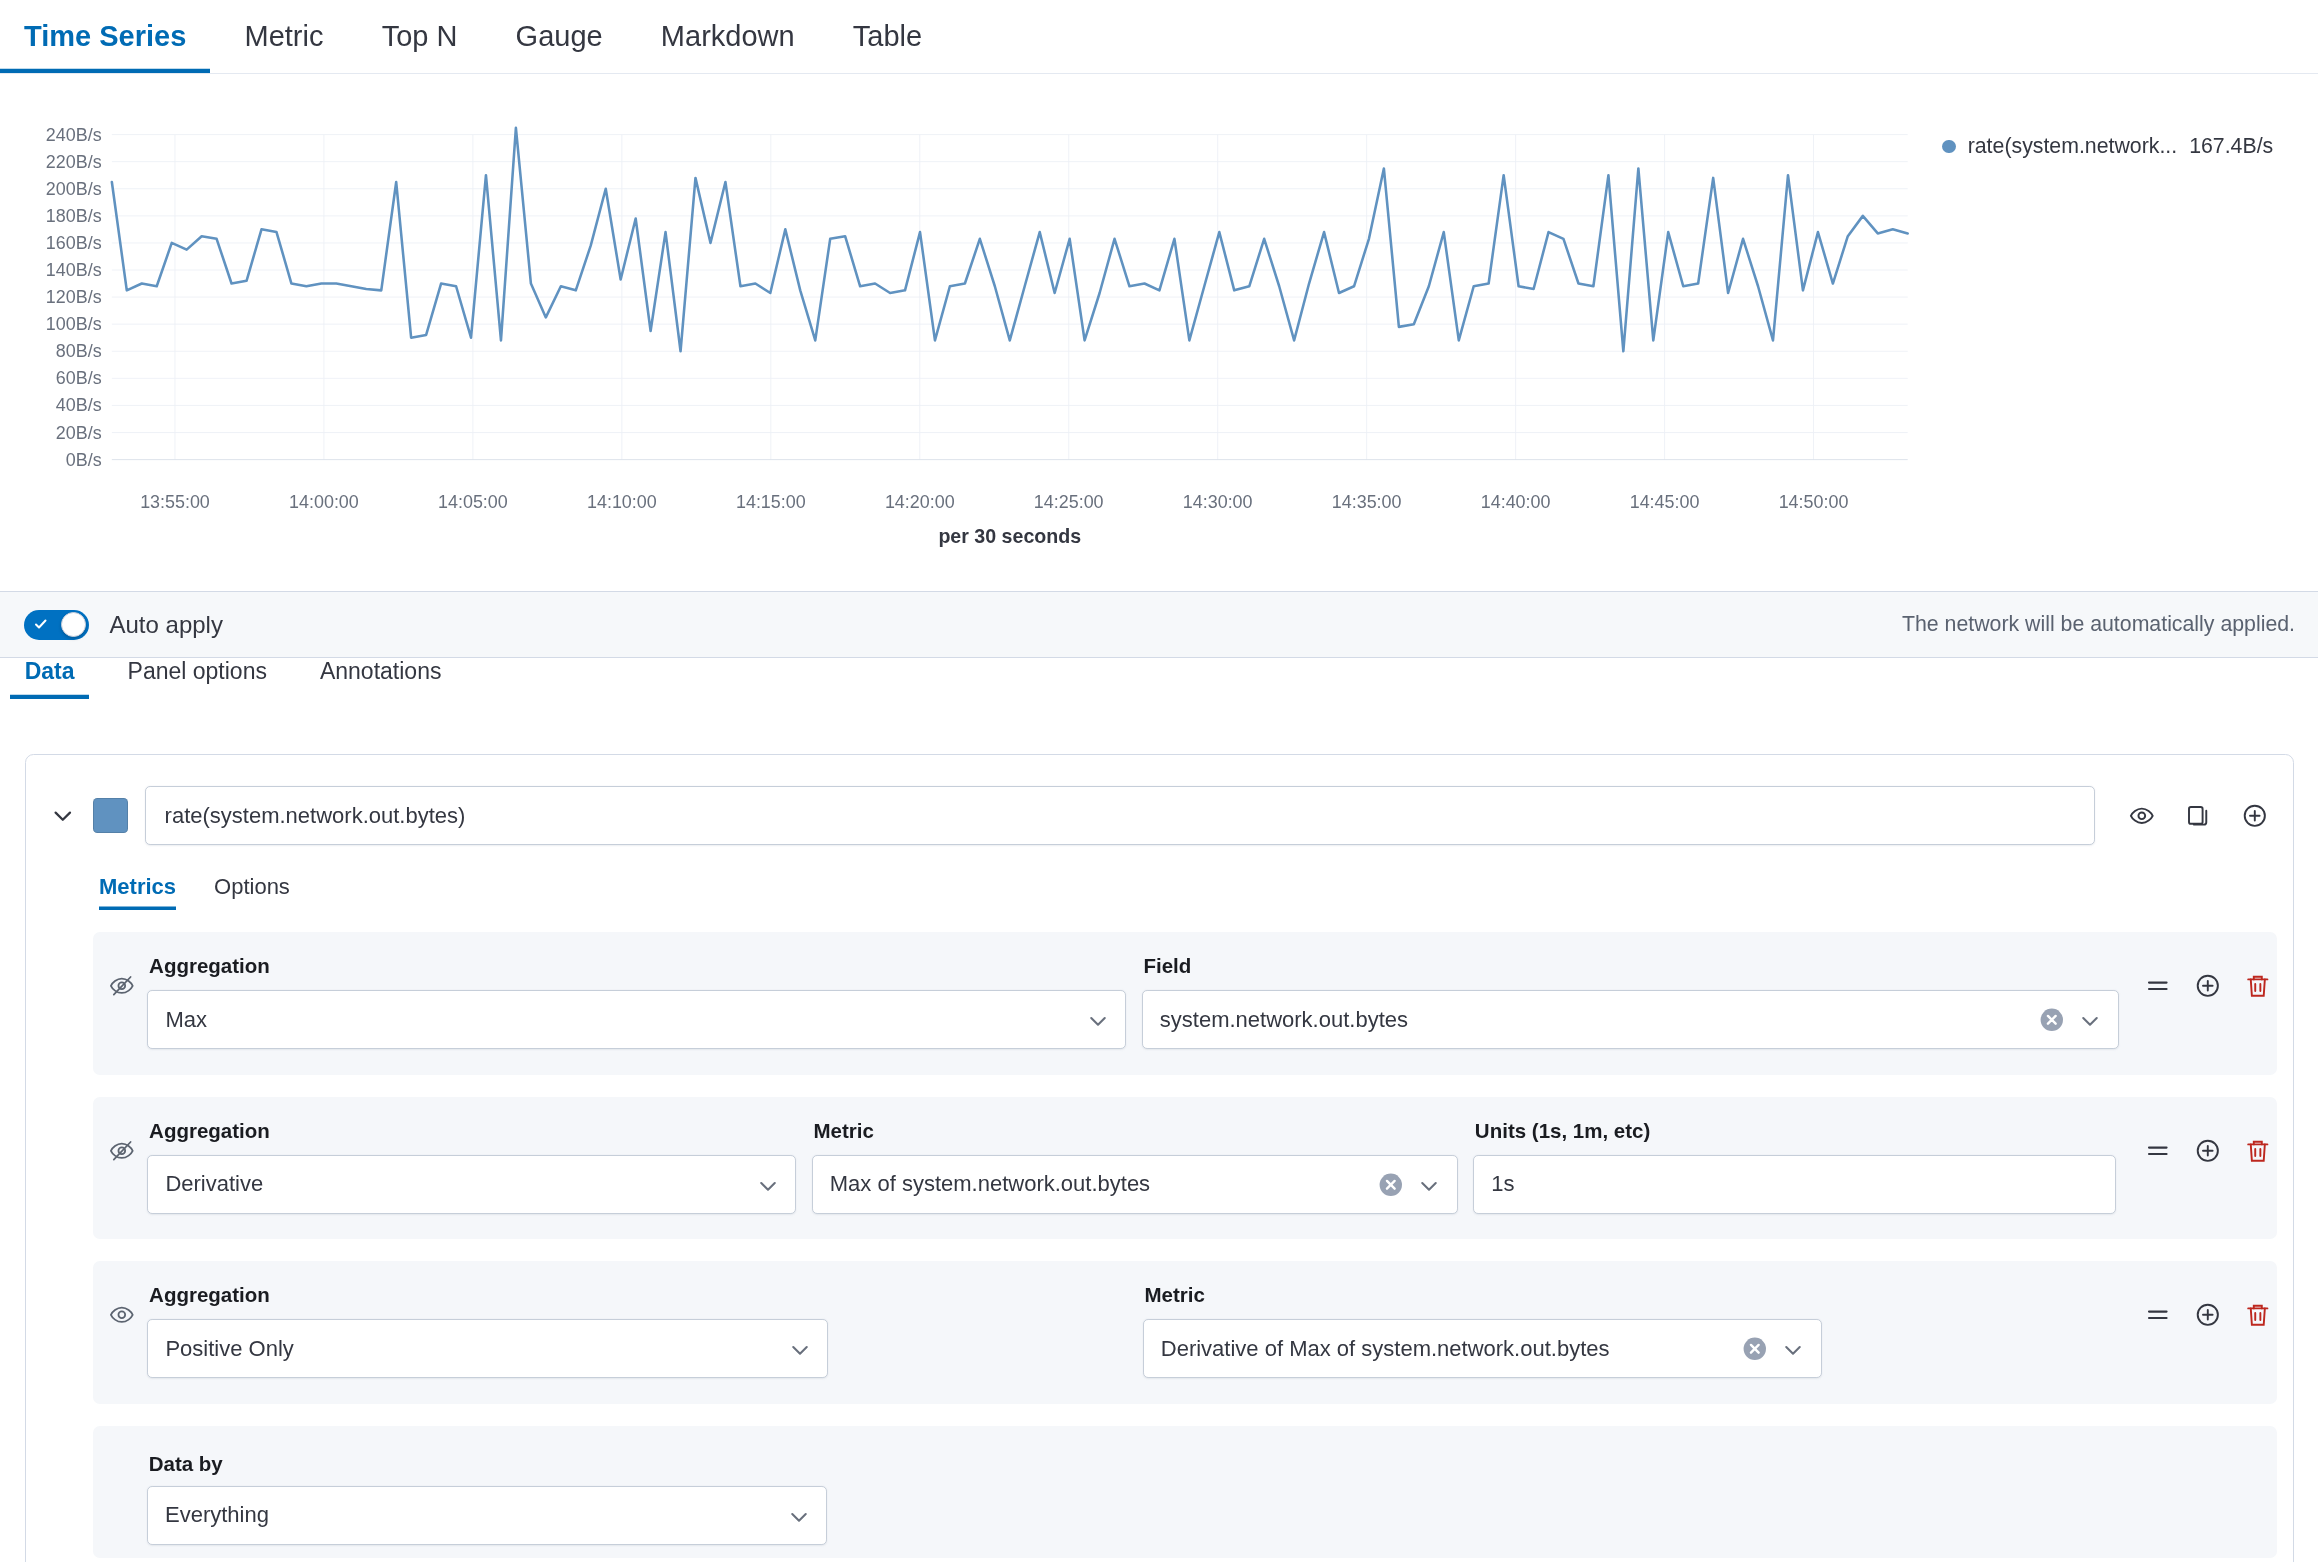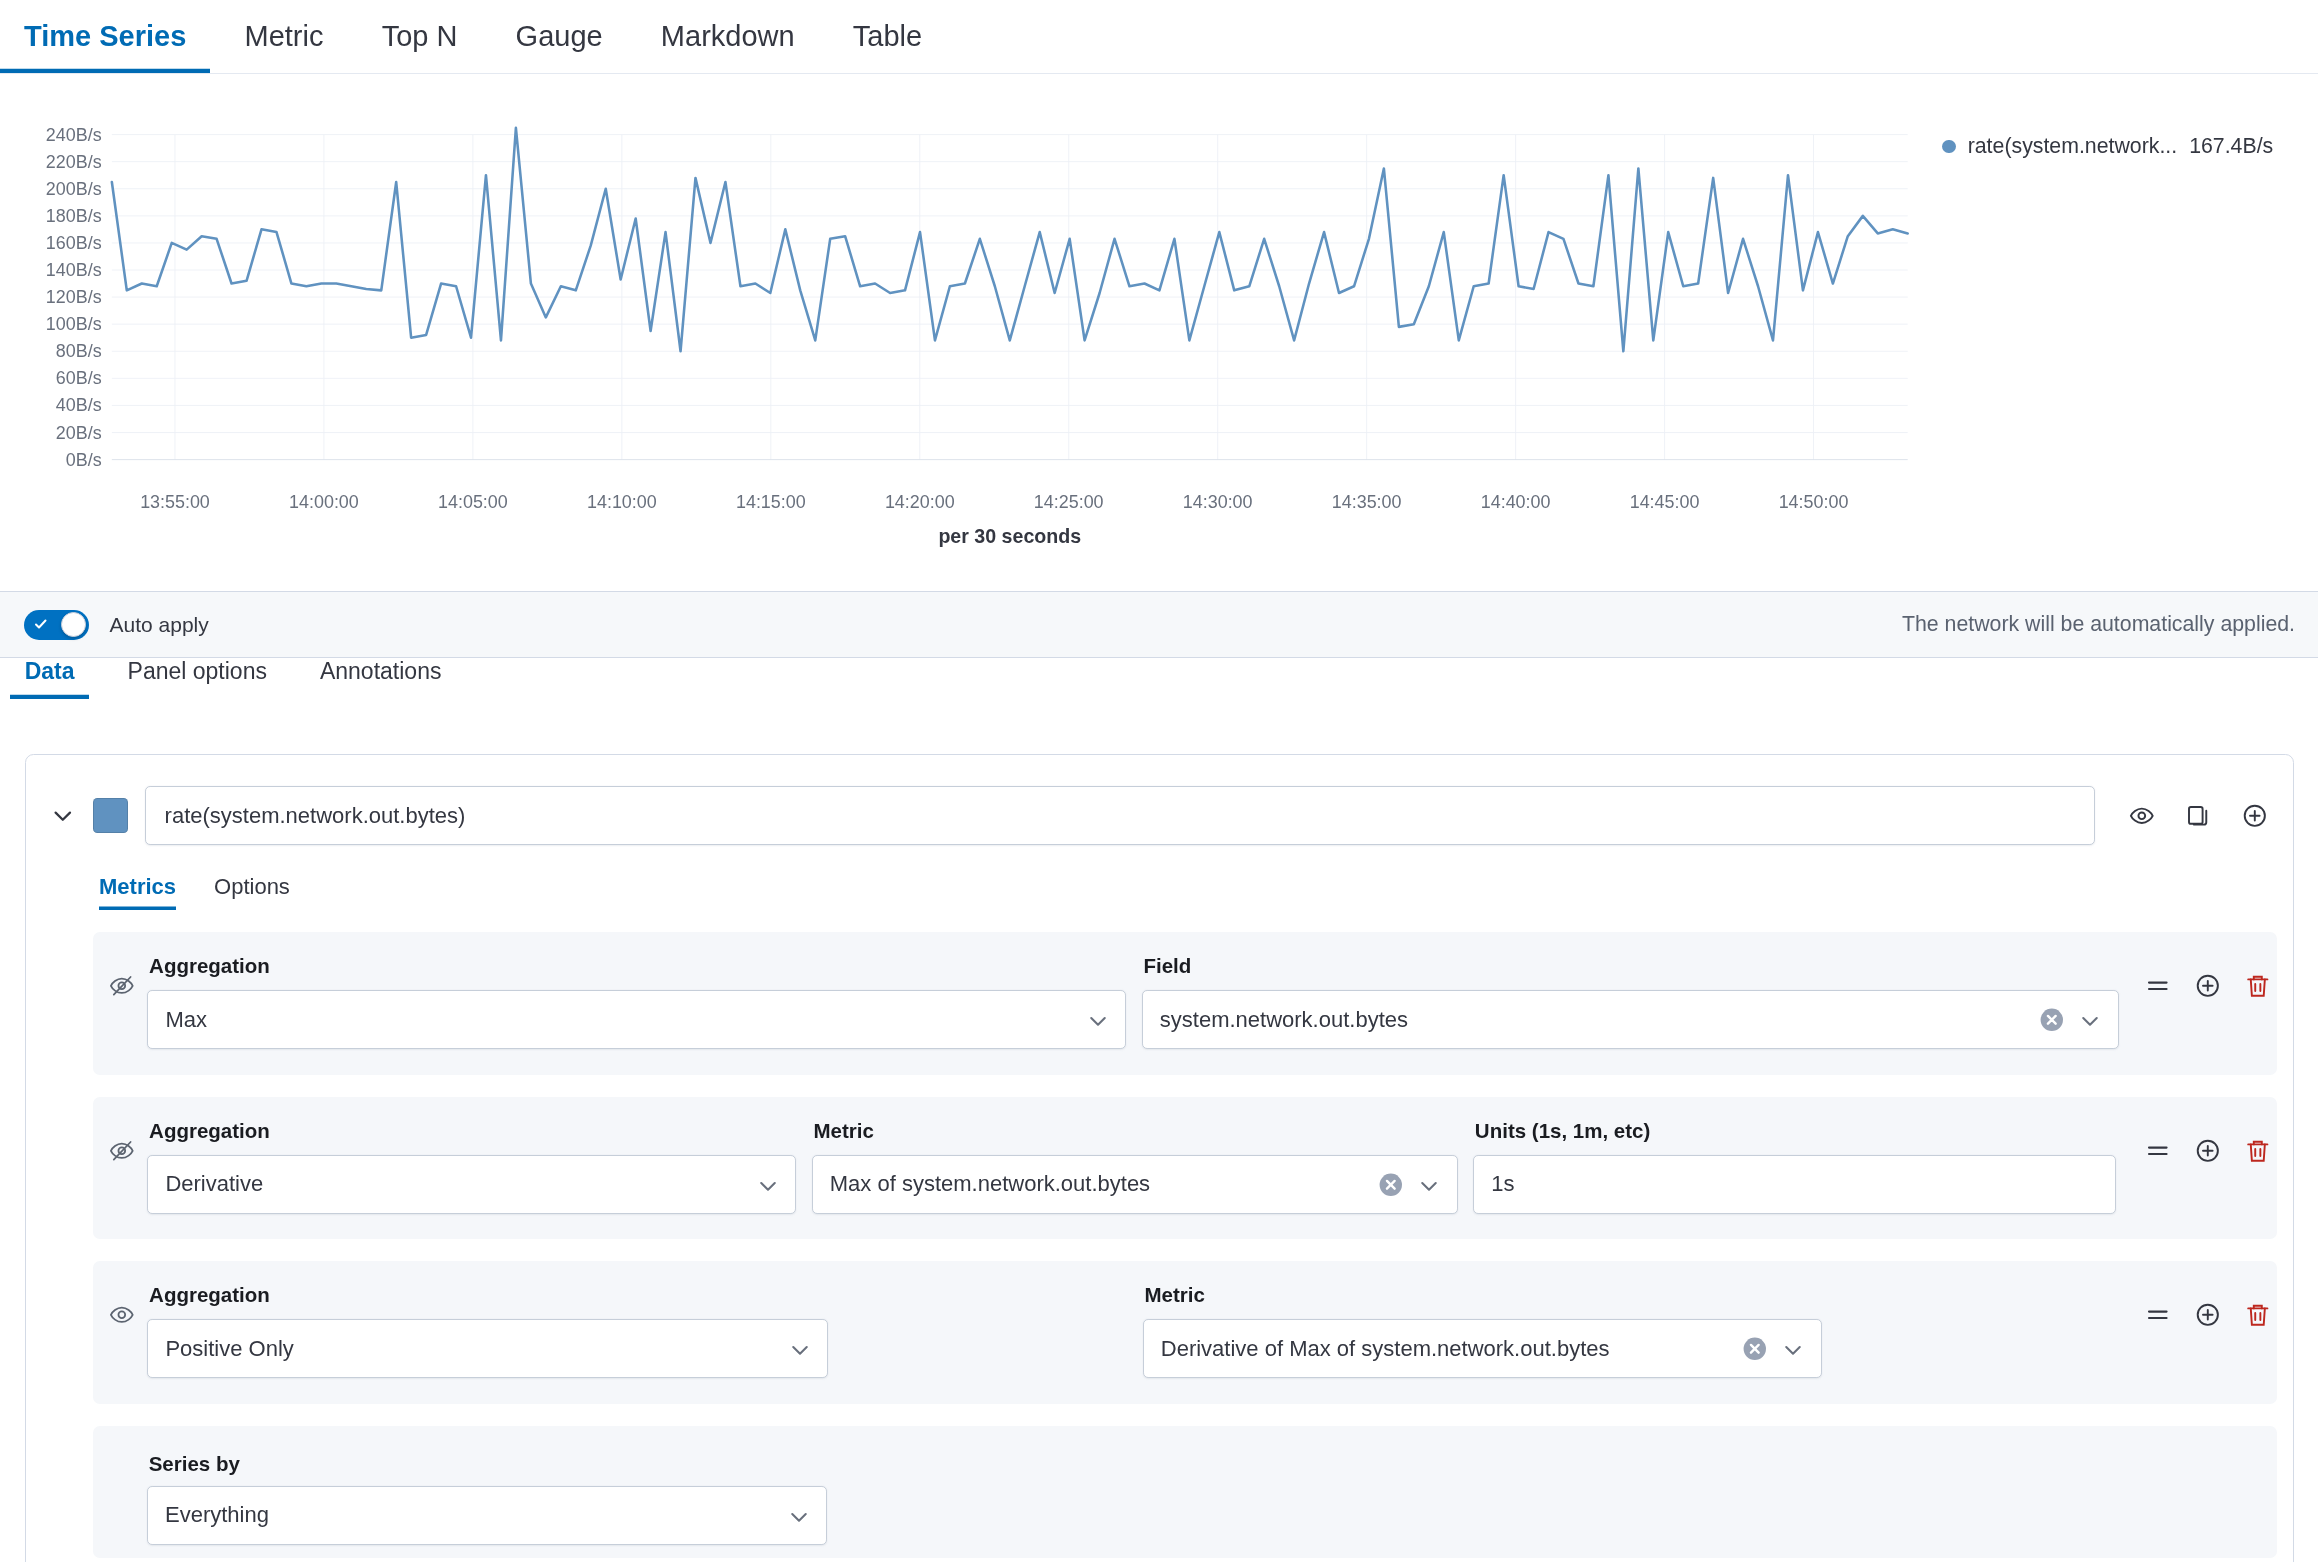--- a/index.html
+++ b/index.html
@@ -21,21 +21,21 @@
   .legend-value { margin-left: 12px; }
 
   
   .apply-bar { height: 67px; background: #F6F8FA; border-top: 0.9px solid #D3DAE6;
     border-bottom: 0.9px solid #D3DAE6; display: flex; align-items: center; padding: 0 24px; }
   .switch { position: relative; width: 65px; height: 30px; border-radius: 15.4px; background: #0071C2;
     flex: none; cursor: pointer; }
   .switch .check { position: absolute; left: 8.5px; top: 6.8px; }
   .switch .thumb { position: absolute; right: 2.6px; top: 2.1px; width: 25.6px; height: 25.6px;
     border-radius: 50%; background: #fff; border: 0.9px solid #C9CFDB; box-shadow: 0 1.7px 3.4px rgba(0,0,0,.2); }
-  .apply-label { margin-left: 20.5px; font-size: 21px; }
+  .apply-label { margin-left: 20.5px; font-size: 24px; }
   .apply-note { margin-left: auto; font-size: 21.3px; color: #5A6270; }
 
   
   .config-tabs { height: 96px; display: flex; align-items: flex-start; padding: 0 0 0 10.2px; }
   .cfg-tab { padding: 0 14.5px 13.7px; margin-right: 24px; font-size: 23px; color: #343741; cursor: pointer; }
   .cfg-tab.active { color: #006BB4; font-weight: 600; box-shadow: inset 0 -4.3px 0 #006BB4; }
 
   
   .panel { margin: 0 25px; border: 0.9px solid #D3DAE6; border-radius: 8.5px; background: #fff;
     padding-bottom: 51px; }
@@ -399,21 +399,21 @@
             <path d="M2 4h12"></path>
             <path d="M5.5 4V2.3h5V4"></path>
             <path d="M3.6 4l.7 10.2h7.4L12.4 4"></path>
             <path d="M6.4 6.8v4.5M9.6 6.8v4.5"></path>
           </svg>
       </button>
     </div>
   </div>
 
   <div class="group-row">
-    <span class="field-label" style="display:block;">Series by</span>
+    <span class="field-label" style="display:block;">Data by</span>
     <div class="control gb-select">
       <span>Everything</span>
       <span class="chev icon">
         <svg width="24" height="24" viewBox="0 0 16 16">
             <path d="M3.5 6l4.5 4.5L12.5 6" fill="none" stroke="currentColor" stroke-width="1.4" stroke-linecap="round" stroke-linejoin="round"></path>
           </svg>
       </span>
     </div>
   </div>
 

